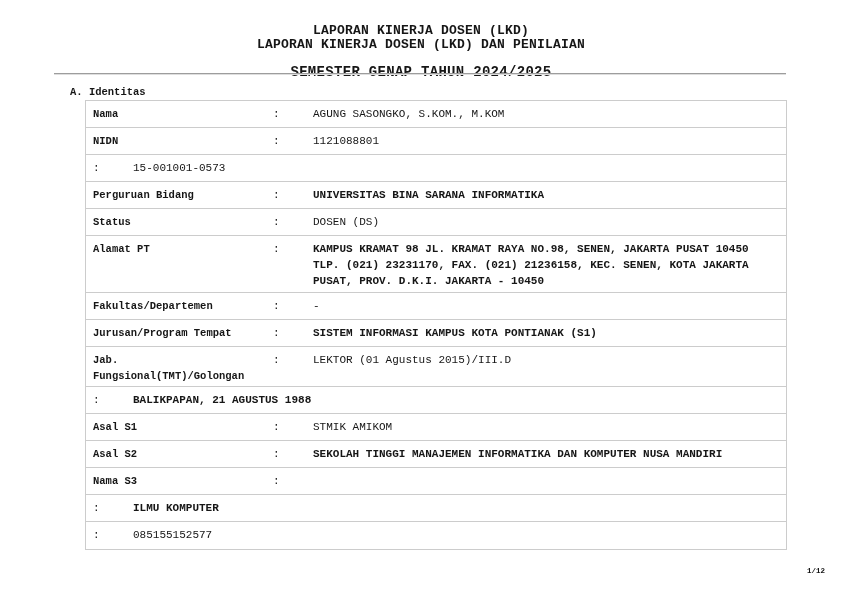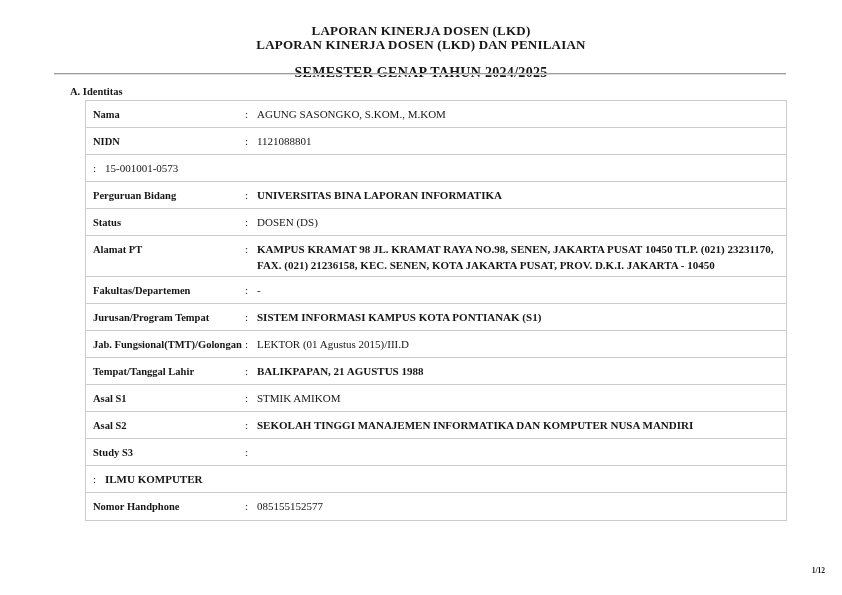--- a/index.html
+++ b/index.html
@@ -1,21 +1,21 @@
 <!DOCTYPE html>
 <html><head>
 <meta charset="utf-8">
 <style>
   html, body { margin: 0; padding: 0; background: #ffffff; }
   .page {
     position: relative;
     width: 842px;
     height: 595px;
     background: #ffffff;
-    font-family: Liberation Serif, serif;
+    font-family: Liberation Mono, monospace;
     color: #161616;
     overflow: hidden;
   }
   .titles {
     position: absolute;
     top: 24px;
     left: 0;
     width: 100%;
     text-align: center;
     line-height: 1.1;
@@ -57,20 +57,21 @@
     box-sizing: border-box;
     background: #ffffff;
   }
   .trow {
     display: flex;
     align-items: flex-start;
     min-height: 27px;
     box-sizing: border-box;
     padding: 6px 4px 2px 7px;
     border-bottom: 1px solid #cccccc;
+    gap: 28px;
   }
   .trow:last-child { border-bottom: none; }
   .tlabel {
     width: 152px;
     flex: 0 0 152px;
     font-size: 10.5px;
     font-weight: 700;
     line-height: 1.5;
   }
   .tcolon {
@@ -121,21 +122,21 @@
         <div class="tcolon">:</div>
         <div class="tvalue">1121088801</div>
       </div>
       <div class="trow">
         <div class="tcolon">:</div>
         <div class="tvalue">15-001001-0573</div>
       </div>
       <div class="trow boldval">
         <div class="tlabel">Perguruan Bidang</div>
         <div class="tcolon">:</div>
-        <div class="tvalue">UNIVERSITAS BINA LAPORAN INFORMATIKA</div>
+        <div class="tvalue">UNIVERSITAS BINA SARANA INFORMATIKA</div>
       </div>
       <div class="trow">
         <div class="tlabel">Status</div>
         <div class="tcolon">:</div>
         <div class="tvalue">DOSEN (DS)</div>
       </div>
       <div class="trow boldval">
         <div class="tlabel">Alamat PT</div>
         <div class="tcolon">:</div>
         <div class="tvalue">KAMPUS KRAMAT 98 JL. KRAMAT RAYA NO.98, SENEN, JAKARTA PUSAT 10450 TLP. (021) 23231170, FAX. (021) 21236158, KEC. SENEN, KOTA JAKARTA PUSAT, PROV. D.K.I. JAKARTA - 10450</div>
@@ -149,45 +150,43 @@
         <div class="tlabel">Jurusan/Program Tempat</div>
         <div class="tcolon">:</div>
         <div class="tvalue">SISTEM INFORMASI KAMPUS KOTA PONTIANAK (S1)</div>
       </div>
       <div class="trow">
         <div class="tlabel">Jab. Fungsional(TMT)/Golongan</div>
         <div class="tcolon">:</div>
         <div class="tvalue">LEKTOR (01 Agustus 2015)/III.D</div>
       </div>
       <div class="trow boldval">
-        <div class="tlabel">Tempat/Tanggal Lahir</div>
         <div class="tcolon">:</div>
         <div class="tvalue">BALIKPAPAN, 21 AGUSTUS 1988</div>
       </div>
       <div class="trow">
         <div class="tlabel">Asal S1</div>
         <div class="tcolon">:</div>
         <div class="tvalue">STMIK AMIKOM</div>
       </div>
       <div class="trow boldval">
         <div class="tlabel">Asal S2</div>
         <div class="tcolon">:</div>
         <div class="tvalue">SEKOLAH TINGGI MANAJEMEN INFORMATIKA DAN KOMPUTER NUSA MANDIRI</div>
       </div>
       <div class="trow">
-        <div class="tlabel">Study S3</div>
+        <div class="tlabel">Nama S3</div>
         <div class="tcolon">:</div>
         <div class="tvalue"></div>
       </div>
       <div class="trow boldval">
         <div class="tcolon">:</div>
         <div class="tvalue">ILMU KOMPUTER</div>
       </div>
       <div class="trow">
-        <div class="tlabel">Nomor Handphone</div>
         <div class="tcolon">:</div>
         <div class="tvalue">085155152577</div>
       </div>
     </div>
 
   <div class="page-number">1/12</div>
 
 </div>
 
 </body></html>

